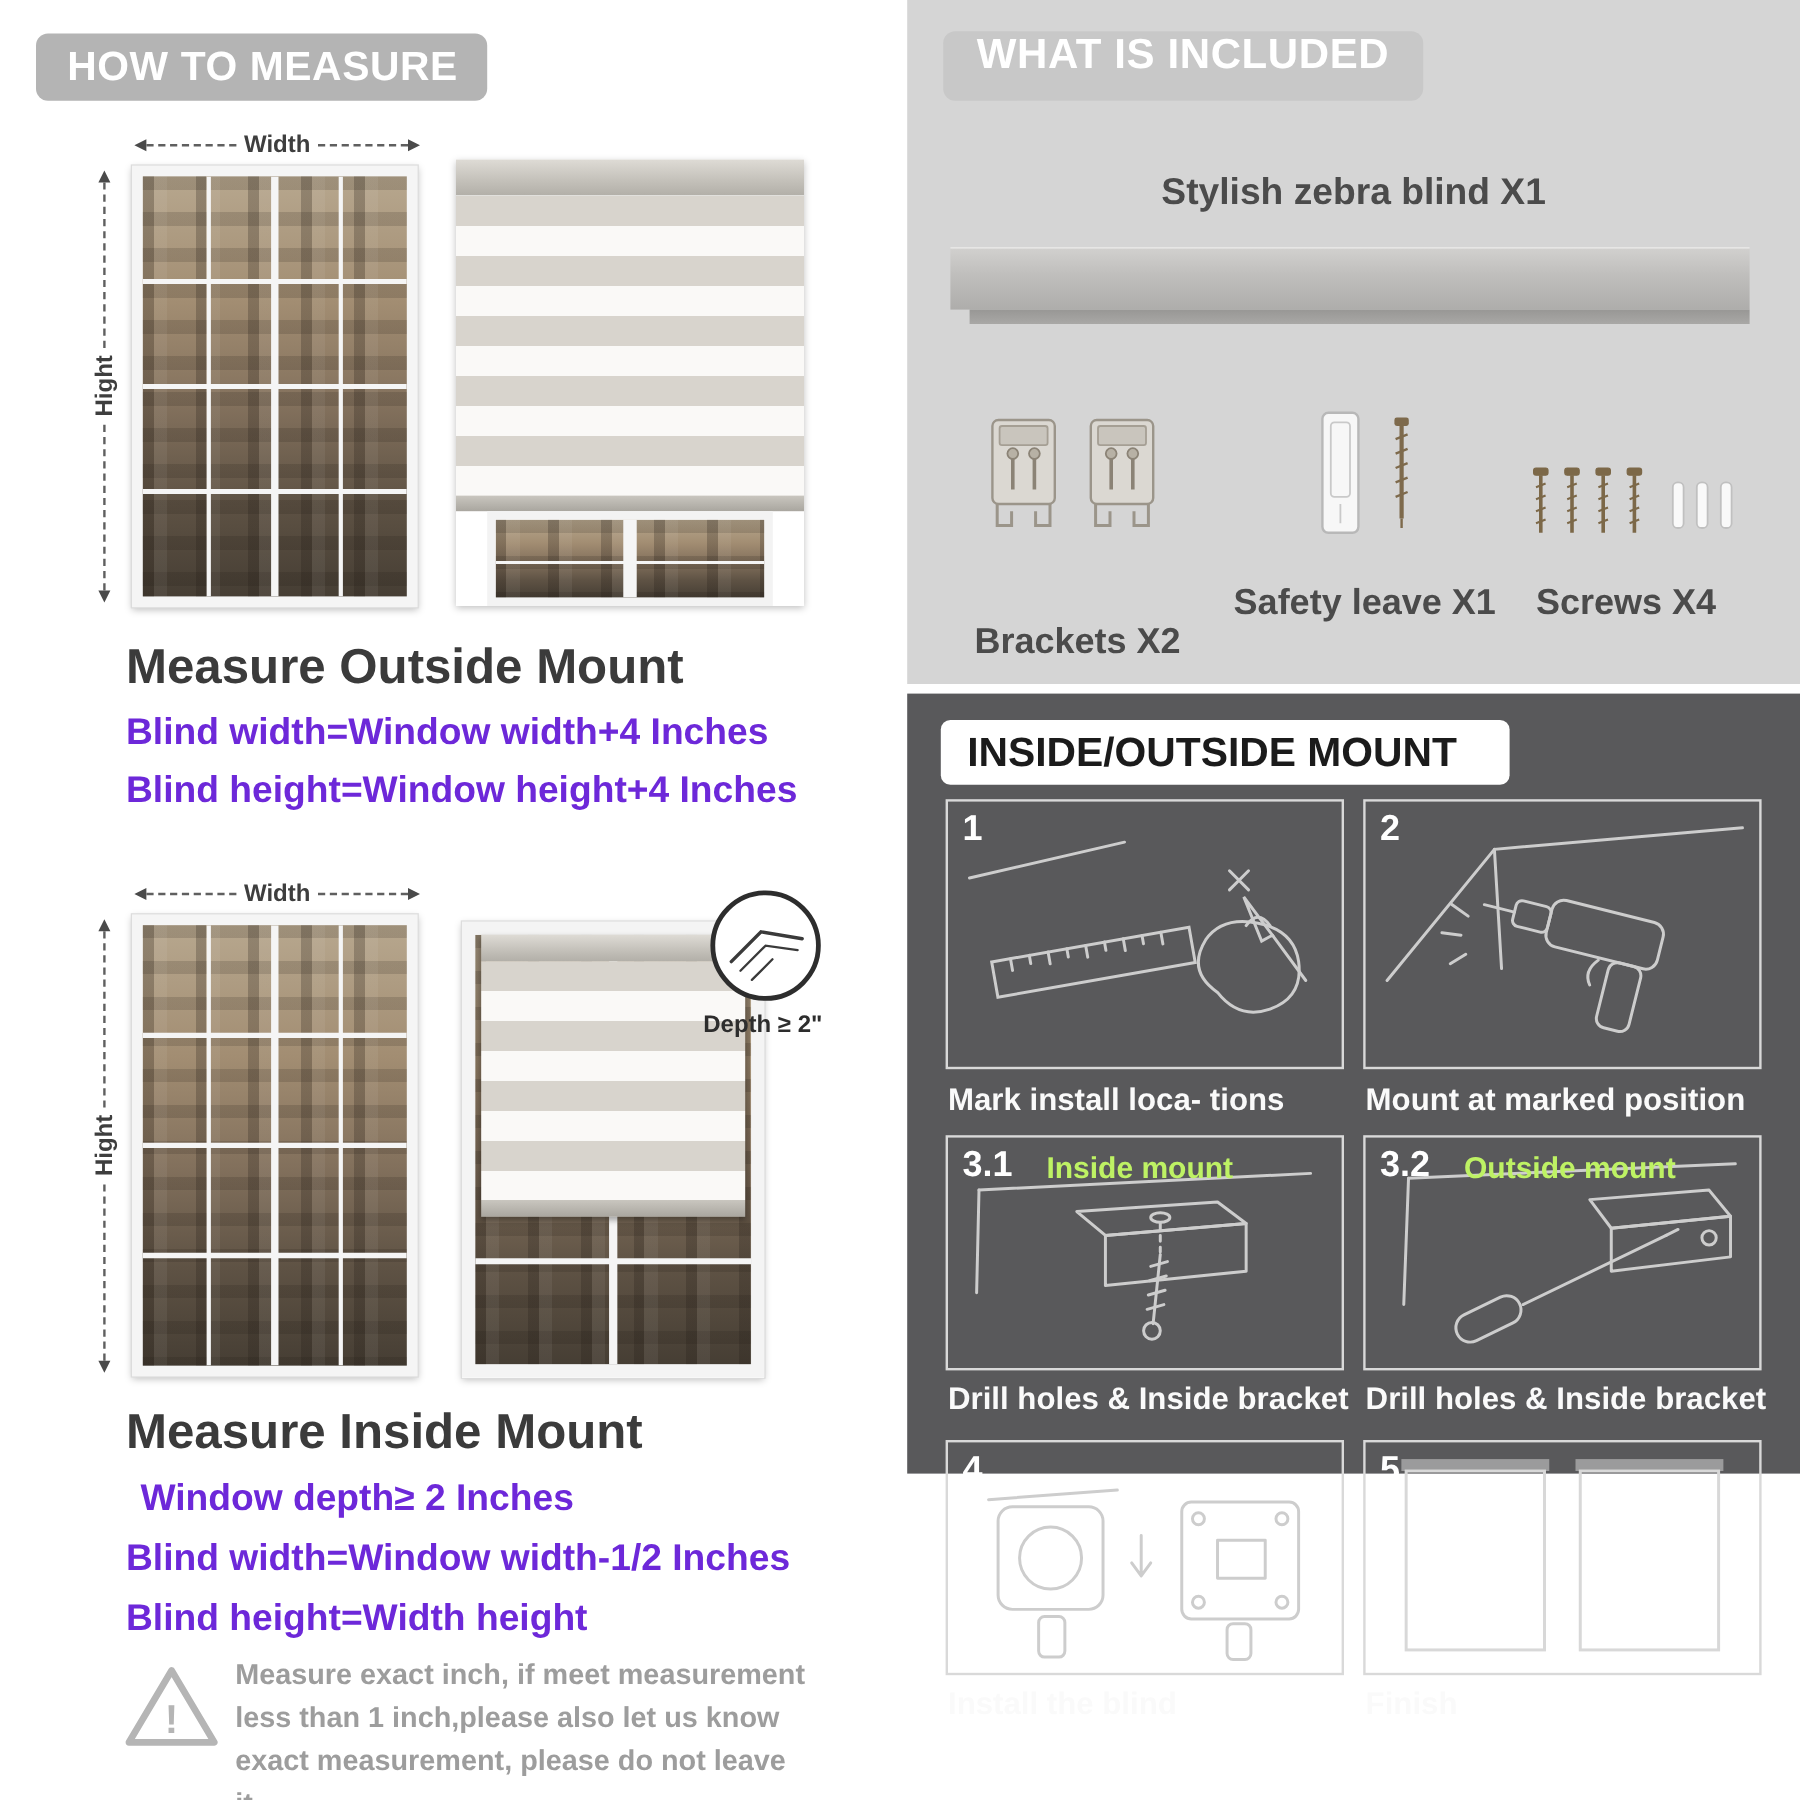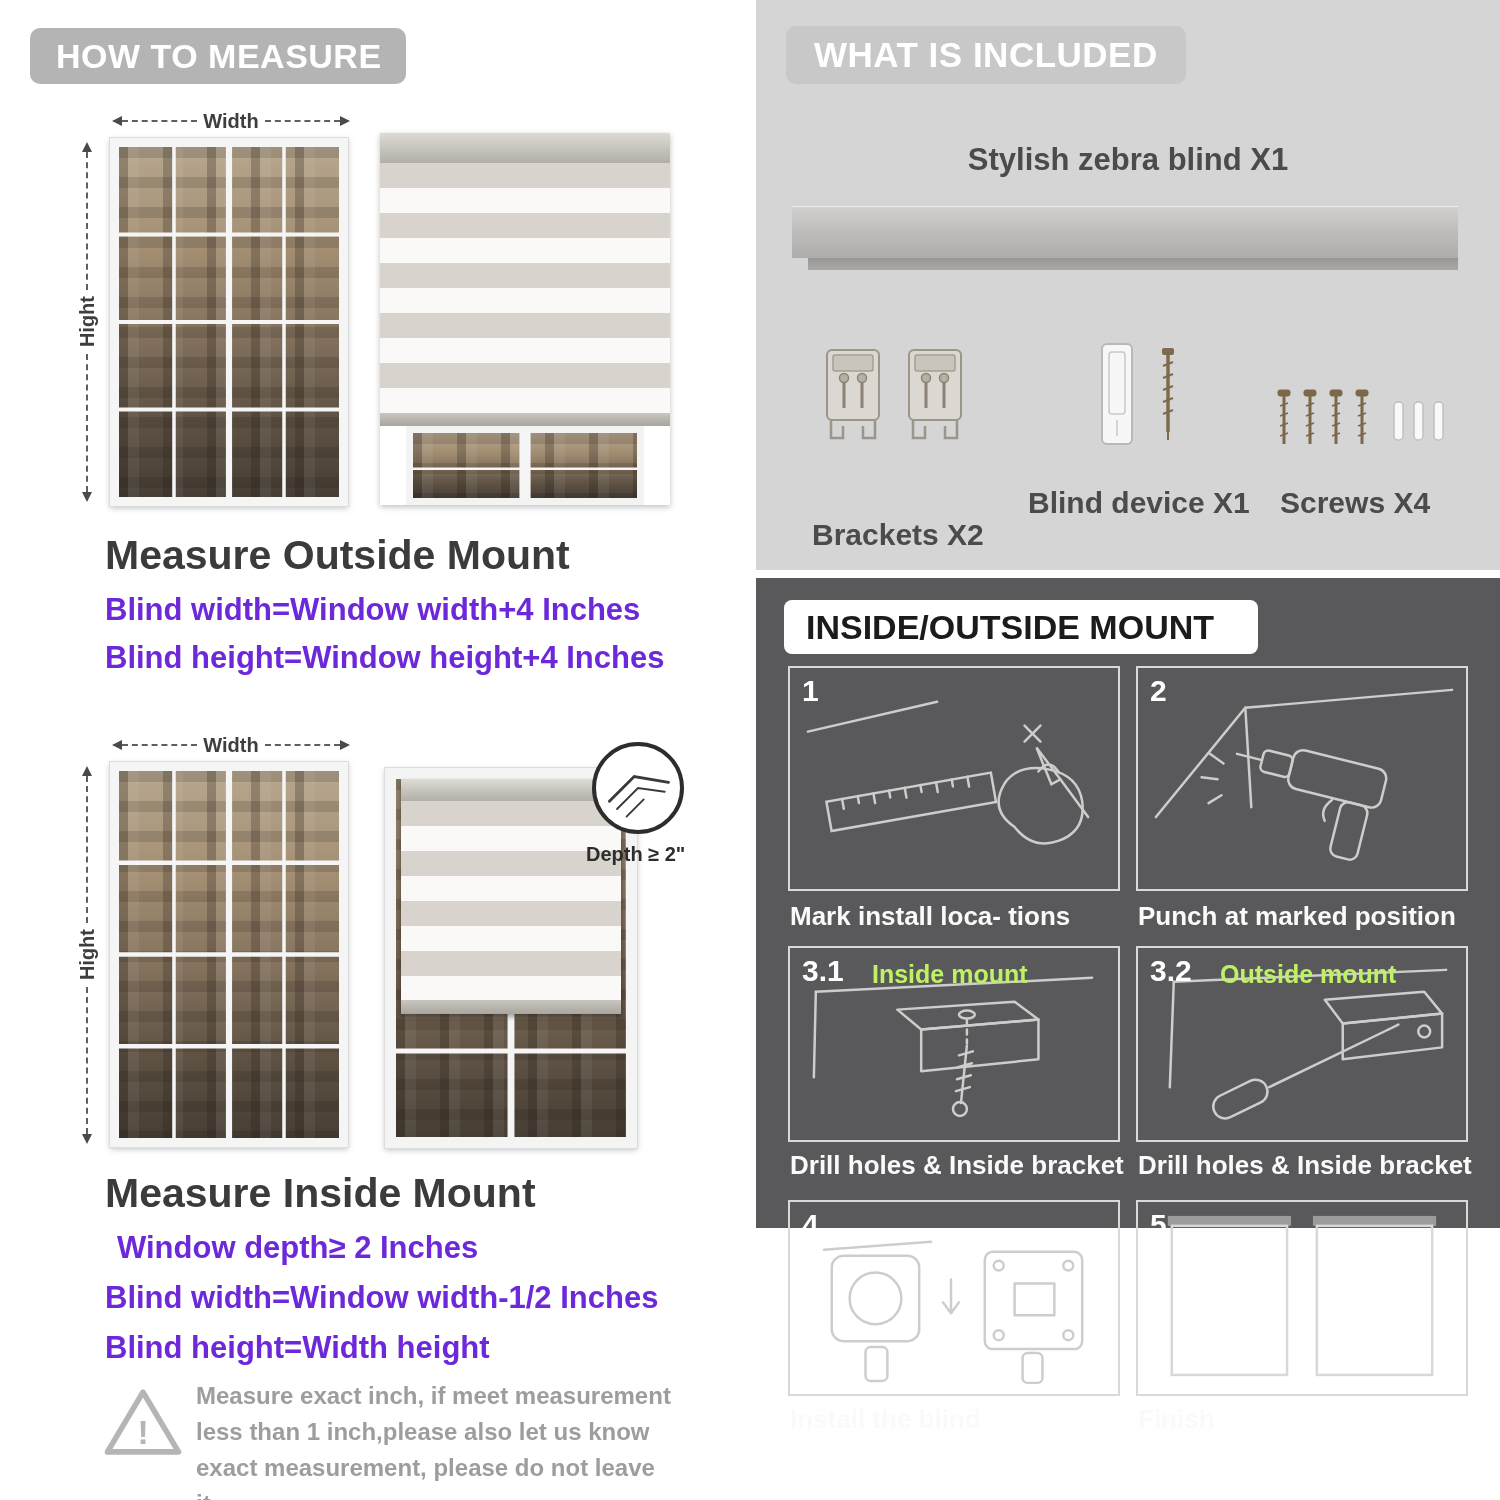--- a/index.html
+++ b/index.html
@@ -46,21 +46,21 @@
   .fill-svg { position:absolute; inset:0; width:100%; height:100%; }
 
   .window-frame2 { position:absolute; border:11px solid #f4f4f4; box-shadow:0 0 0 1px #ddd, 0 2px 6px rgba(0,0,0,.25); }
   .inner-blind { position:absolute; top:0; left:5px; right:5px; display:flex; flex-direction:column; box-shadow:0 3px 5px rgba(0,0,0,.35); }
 
   .depth-circle { position:absolute; width:92px; height:92px; border:4px solid #2d2d2d; border-radius:50%; background:#fff; display:flex; align-items:center; justify-content:center; }
   .depth-label { position:absolute; font-size:20px; font-weight:bold; color:#2d2d2d; }
 
   
   .right-top { position:absolute; left:756px; top:0; width:744px; height:570px; background:#d5d5d5; }
-  .banner-included { position:absolute; left:30px; top:26px; width:400px; height:58px; background:#c8c8c8; border-radius:10px; display:flex; align-items:center; padding-left:28px; }
+  .banner-included { position:absolute; left:30px; top:26px; width:400px; height:58px; background:#c8c8c8; border-radius:10px; display:flex; align-items:flex-start; padding-left:28px; }
   .banner-included span { color:#fff; font-size:35px; font-weight:bold; letter-spacing:.5px; }
   .product-title { position:absolute; left:0; width:100%; top:142px; text-align:center; font-size:31px; font-weight:bold; color:#4b4b4b; }
   .headrail-bar { position:absolute; left:36px; top:206px; width:666px; height:52px; background:linear-gradient(180deg,#d2d1cf 0%,#bfbebc 45%,#aeadab 100%); box-shadow:inset 0 1px 0 rgba(255,255,255,.6); }
   .headrail-lip { position:absolute; left:16px; right:0; bottom:-12px; height:12px; background:linear-gradient(180deg,#989795,#a9a8a6); }
   .item-label { position:absolute; font-size:30px; font-weight:bold; color:#4b4b4b; white-space:nowrap; }
   .hw-icon { position:absolute; }
 
   
   .right-bottom { position:absolute; left:756px; top:578px; width:744px; height:650px; background:#59595b; }
   .banner-mount { position:absolute; left:28px; top:22px; width:474px; height:54px; background:#fff; border-radius:8px; display:flex; align-items:center; padding-left:22px; }
@@ -246,21 +246,21 @@
           <line x1="12" y1="10" x2="12" y2="58" stroke-width="3"></line>
           <path d="M8 20 l8 -3 M8 30 l8 -3 M8 40 l8 -3 M8 50 l8 -3" stroke-width="1.8" fill="none"></path>
         </g>
       </g>
       <rect x="122" y="16" width="9" height="38" rx="4" fill="rgba(255,255,255,0.85)" stroke="#c0c0c0" stroke-width="1.5"></rect>
       <rect x="142" y="16" width="9" height="38" rx="4" fill="rgba(255,255,255,0.85)" stroke="#c0c0c0" stroke-width="1.5"></rect>
       <rect x="162" y="16" width="9" height="38" rx="4" fill="rgba(255,255,255,0.85)" stroke="#c0c0c0" stroke-width="1.5"></rect>
     </svg>
 
     <div class="item-label" style="left:56px; top:486px;margin-top:32px;">Brackets X2</div>
-    <div class="item-label" style="left:272px; top:486px;">Blind device X1</div>
+    <div class="item-label" style="left:272px; top:486px;">Safety leave X1</div>
     <div class="item-label" style="left:524px; top:486px;">Screws X4</div>
   </div>
 
   <div class="right-bottom">
     <div class="banner-mount">
       <span>INSIDE/OUTSIDE MOUNT</span>
     </div>
 
     <div class="step-panel" style="left:32px; top:88px; width:332px; height:225px;">
       <div class="step-num">1</div>
@@ -291,21 +291,21 @@
           <g transform="rotate(14 200 130)">
             <rect x="148" y="92" width="96" height="40" rx="10"></rect>
             <rect x="118" y="101" width="30" height="22" rx="5"></rect>
             <path d="M92 112 L118 112"></path>
             <rect x="206" y="132" width="28" height="56" rx="8"></rect>
             <path d="M196 134 q-10 12 -2 22"></path>
           </g>
         </g>
       </svg>
     </div>
-    <div class="step-caption" style="left:382px; top:323px;">Punch at  marked position</div>
+    <div class="step-caption" style="left:382px; top:323px;">Mount at  marked position</div>
 
     <div class="step-panel" style="left:32px; top:368px; width:332px; height:196px;">
       <div class="step-num">3.1</div>
       <div class="step-title">Inside mount</div>
       <svg class="step-art" viewBox="0 0 330 196">
         <g stroke="#cdcdcd" stroke-width="2.5" fill="none" stroke-linecap="round" stroke-linejoin="round">
           <path d="M26 44 L304 30"></path>
           <path d="M26 44 L24 130"></path>
           <path d="M108 62 L226 54 L250 72 L132 82 Z"></path>
           <path d="M132 82 L250 72 L250 112 L132 124 Z"></path>

